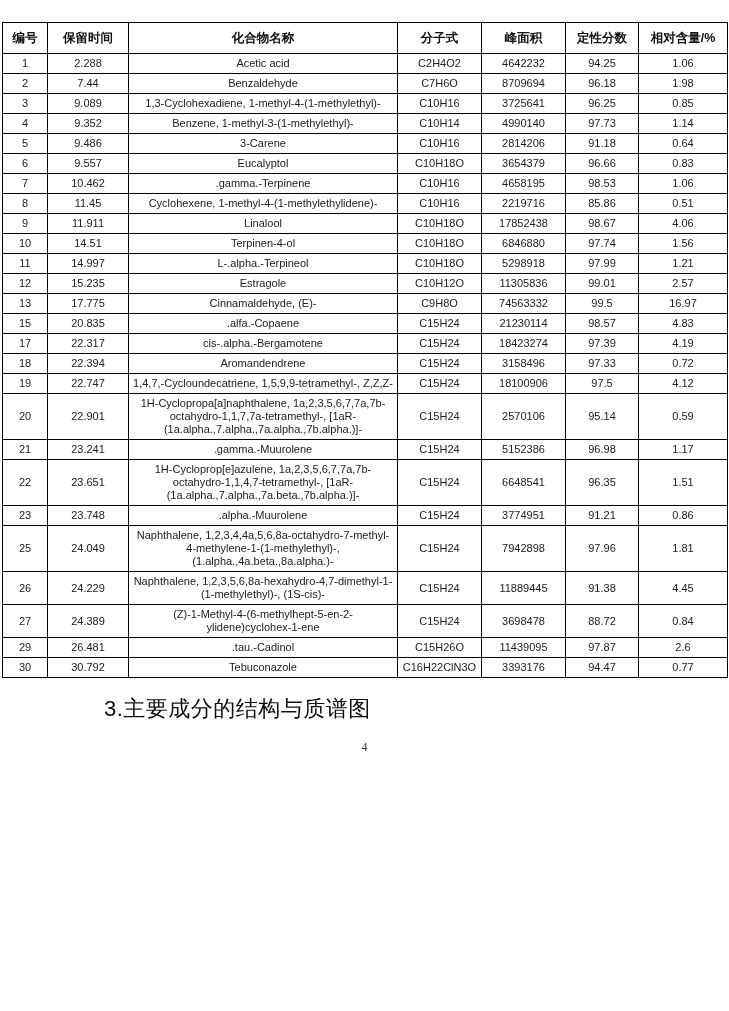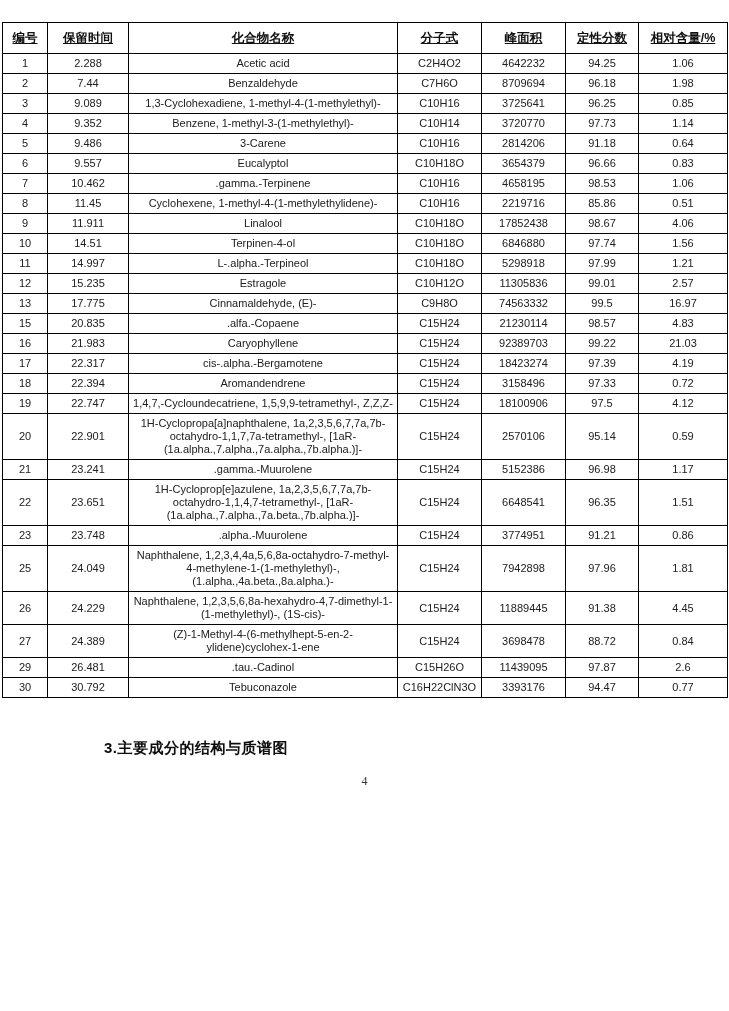--- a/index.html
+++ b/index.html
@@ -28,35 +28,34 @@
     text-align: center;
     vertical-align: middle;
     overflow: hidden;
   }
   table.compound th {
     font-size: 12.5px;
     line-height: 14px;
     font-weight: bold;
     padding: 8px 8px;
     color: #111111;
-    text-decoration: underline;
   }
   table.compound td {
     font-size: 11px;
     line-height: 13px;
     padding: 3px 4px;
     color: #202020;
   }
   table.compound td.col-3 {
     overflow-wrap: anywhere;
   }
   .section-heading {
-    margin: 41px 0 0 104px;
-    font-size: 15px;
-    font-weight: bold;
+    margin: 16px 0 0 104px;
+    font-size: 22px;
+    font-weight: normal;
     color: #0d0d0d;
     letter-spacing: 0.5px;
   }
   .page-number {
     margin-top: 16px;
     text-align: center;
     font-size: 12px;
     color: #333333;
     font-family: "Liberation Serif", "DejaVu Serif", serif;
   }
@@ -113,21 +112,21 @@
           <td class="col-3">C10H16</td>
           <td class="col-4">3725641</td>
           <td class="col-5">96.25</td>
           <td class="col-6">0.85</td>
         </tr>
         <tr>
           <td class="col-0">4</td>
           <td class="col-1">9.352</td>
           <td class="col-2">Benzene, 1-methyl-3-(1-methylethyl)-</td>
           <td class="col-3">C10H14</td>
-          <td class="col-4">3720770</td>
+          <td class="col-4">4990140</td>
           <td class="col-5">97.73</td>
           <td class="col-6">1.14</td>
         </tr>
         <tr>
           <td class="col-0">5</td>
           <td class="col-1">9.486</td>
           <td class="col-2">3-Carene</td>
           <td class="col-3">C10H16</td>
           <td class="col-4">2814206</td>
           <td class="col-5">91.18</td>
@@ -208,29 +207,20 @@
         <tr>
           <td class="col-0">15</td>
           <td class="col-1">20.835</td>
           <td class="col-2">.alfa.-Copaene</td>
           <td class="col-3">C15H24</td>
           <td class="col-4">21230114</td>
           <td class="col-5">98.57</td>
           <td class="col-6">4.83</td>
         </tr>
         <tr>
-          <td class="col-0">16</td>
-          <td class="col-1">21.983</td>
-          <td class="col-2">Caryophyllene</td>
-          <td class="col-3">C15H24</td>
-          <td class="col-4">92389703</td>
-          <td class="col-5">99.22</td>
-          <td class="col-6">21.03</td>
-        </tr>
-        <tr>
           <td class="col-0">17</td>
           <td class="col-1">22.317</td>
           <td class="col-2">cis-.alpha.-Bergamotene</td>
           <td class="col-3">C15H24</td>
           <td class="col-4">18423274</td>
           <td class="col-5">97.39</td>
           <td class="col-6">4.19</td>
         </tr>
         <tr>
           <td class="col-0">18</td>

